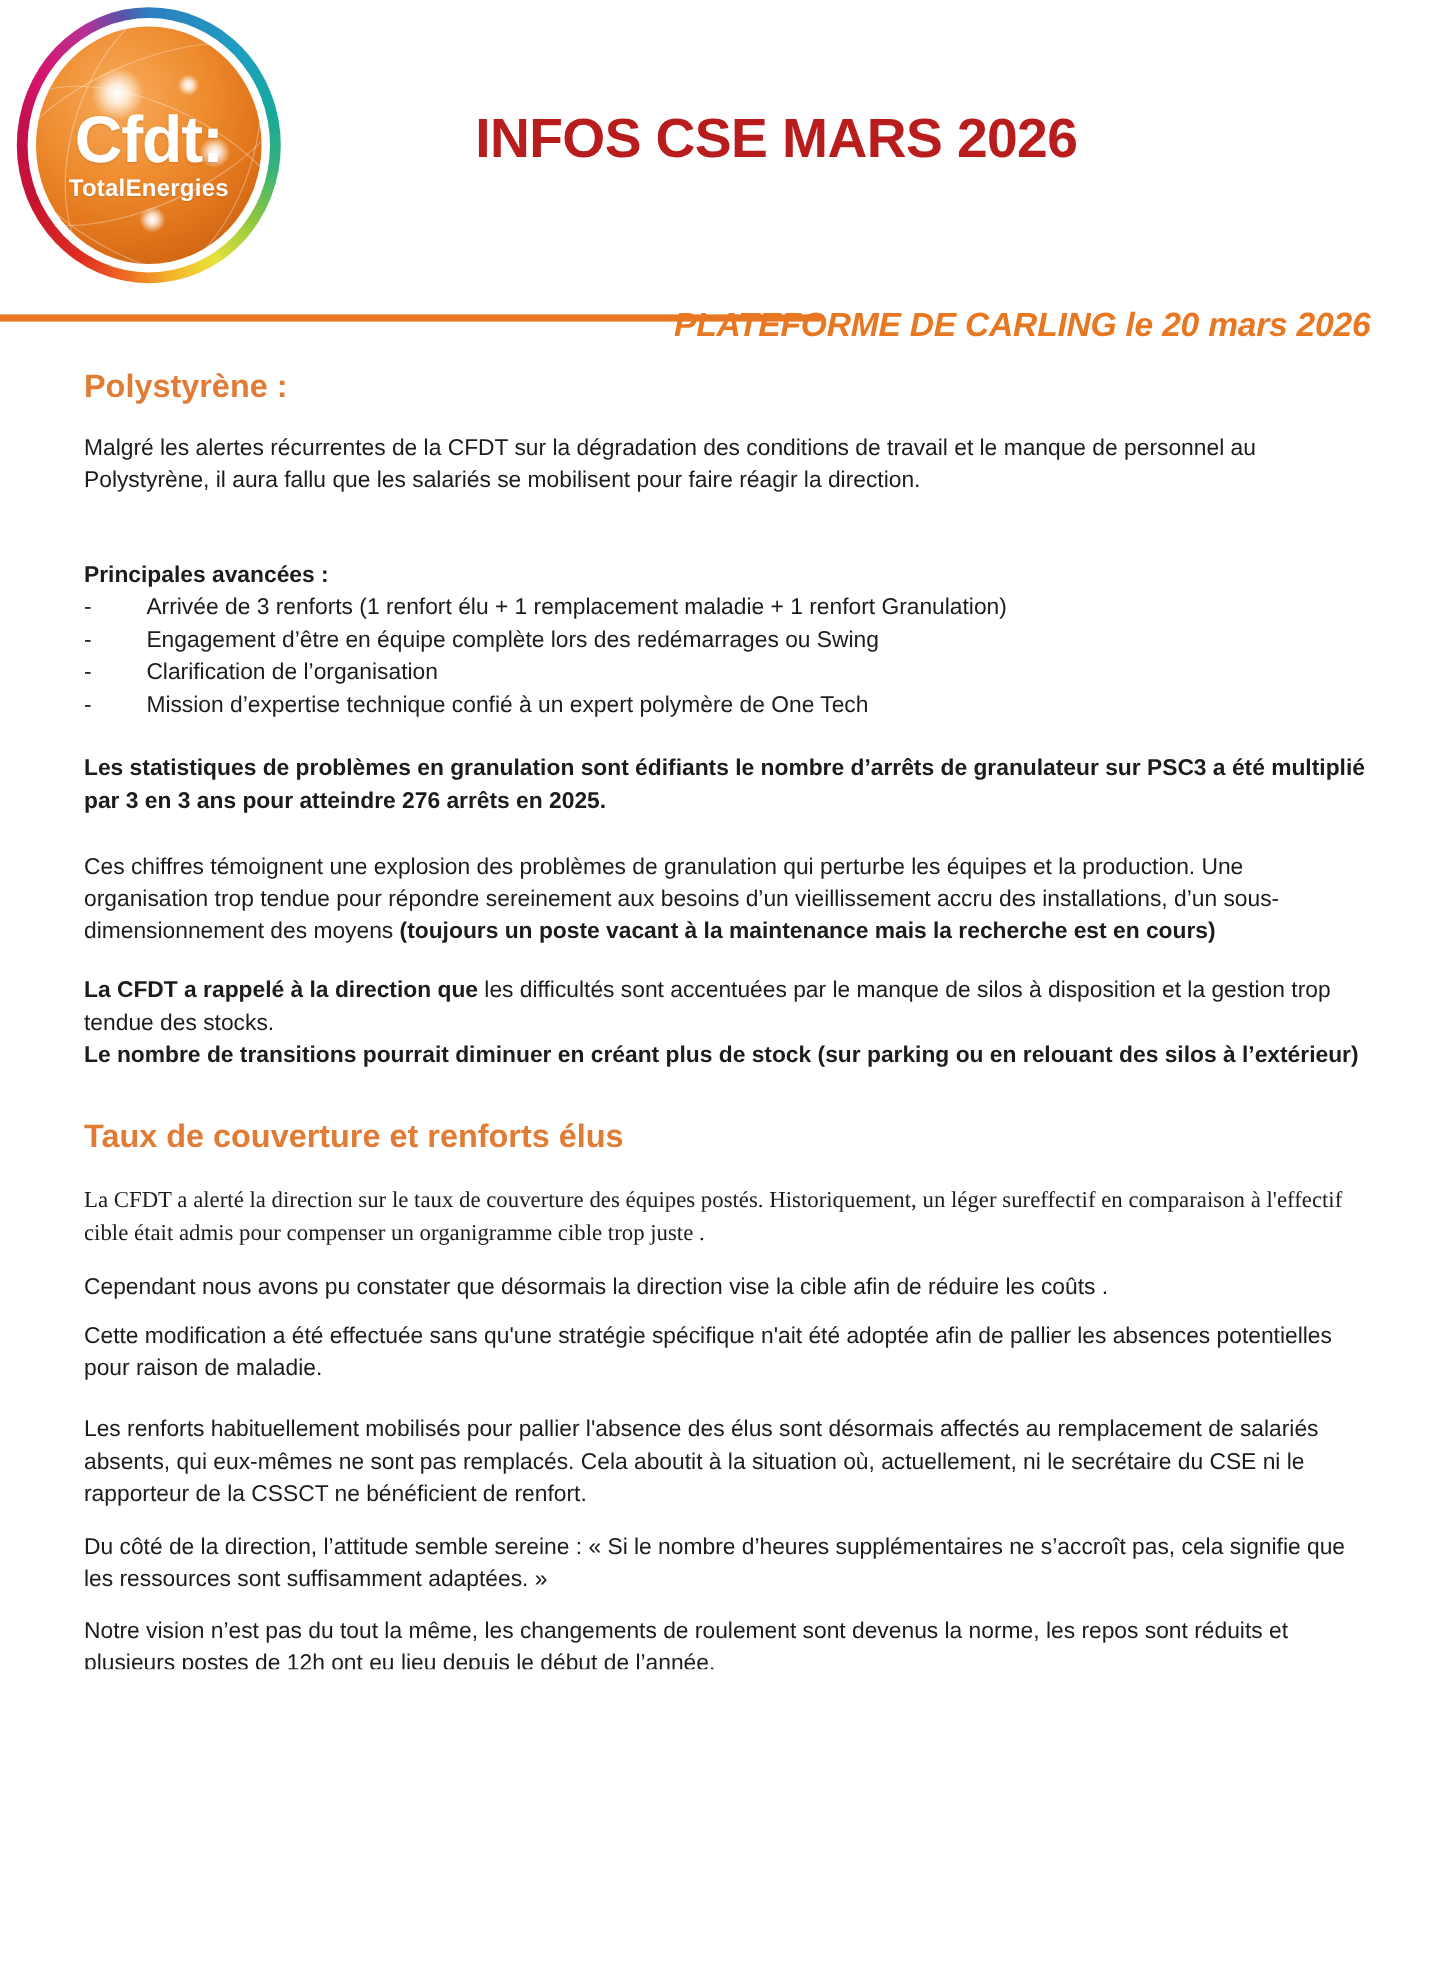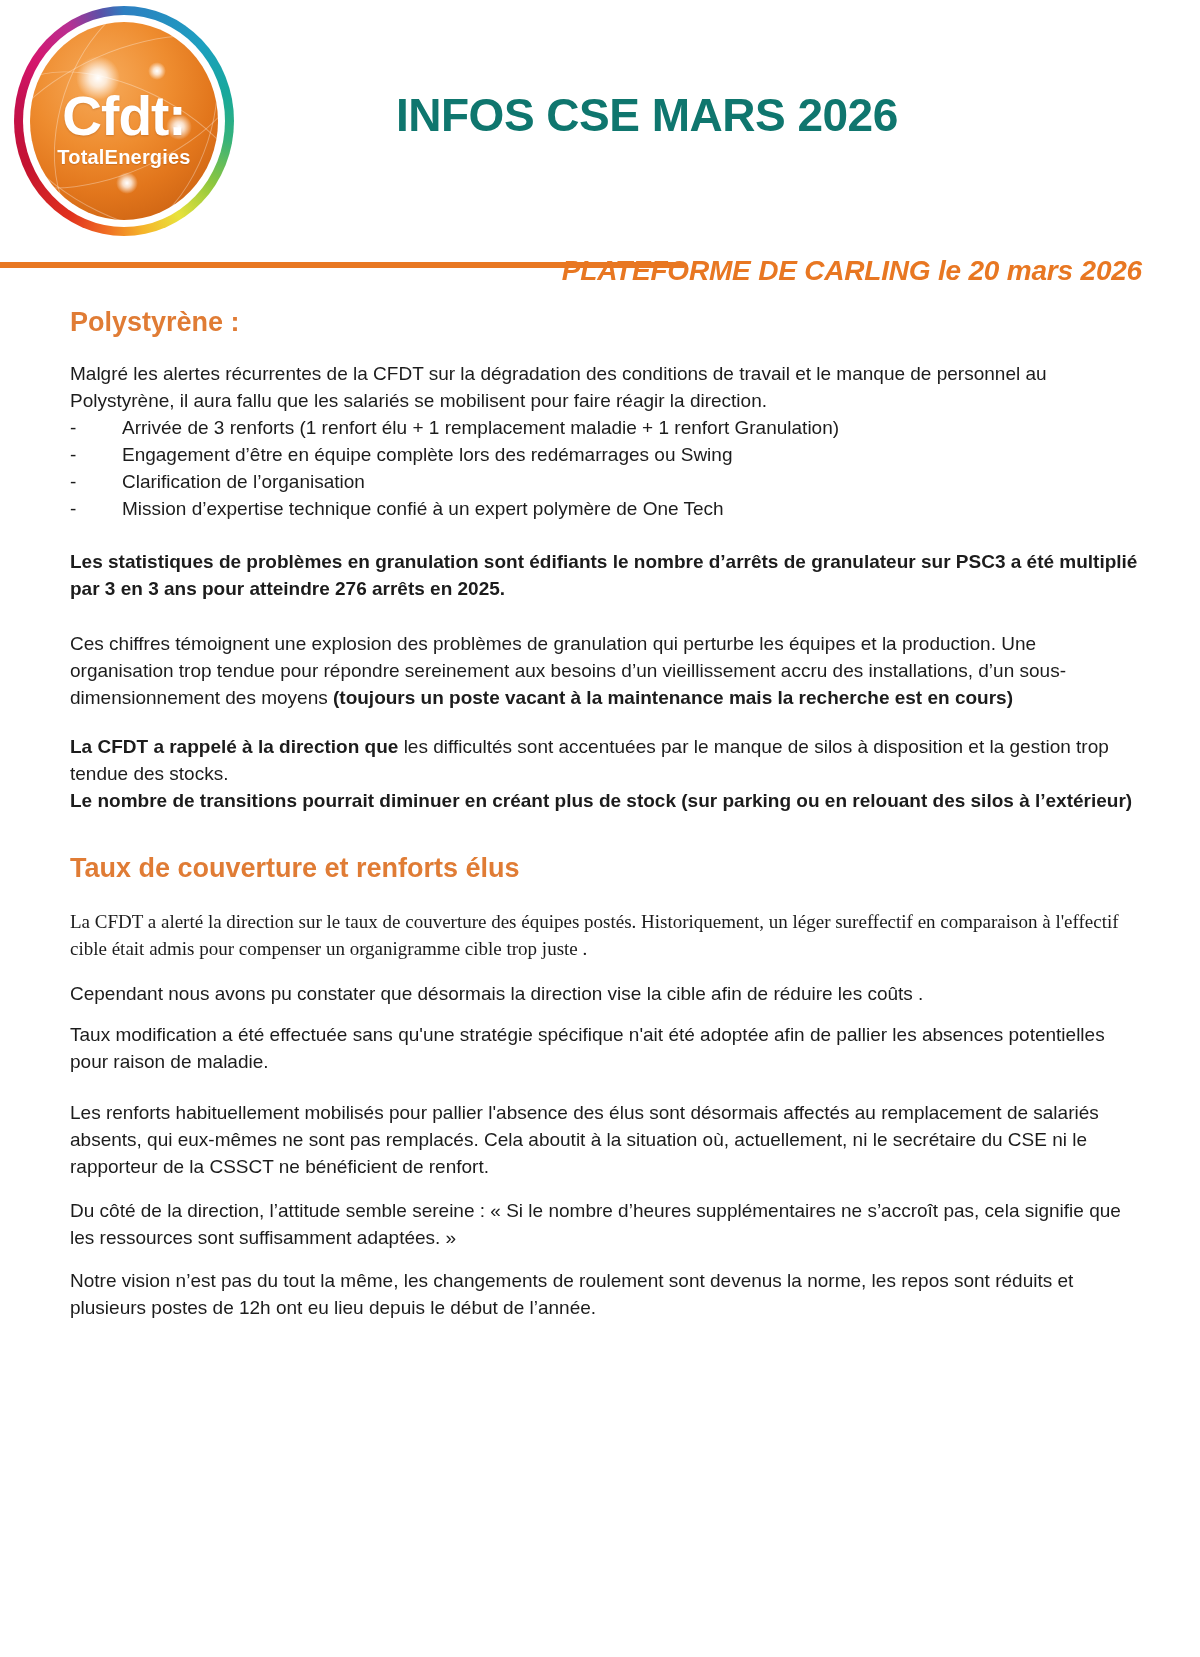--- a/index.html
+++ b/index.html
@@ -44,21 +44,21 @@
     letter-spacing:-1px; line-height:1; margin-top:14px; text-shadow:0 1px 2px rgba(120,50,0,.25);
   }
   .subbrand {
     position:relative; color:#fff; font-weight:bold; font-size:20px;
     letter-spacing:.2px; line-height:1.1; margin-top:2px; text-shadow:0 1px 1px rgba(120,50,0,.25);
   }
 
   .title {
     position:absolute; left:396px; top:88px; margin:0;
     font-size:46px; font-weight:bold; letter-spacing:-.5px;
-    color:#0f766e;
+    color:#b91c1c;
   }
   .rule { position:absolute; left:0; top:262px; width:684px; height:6px; background:#E87722; }
   .dateline {
     position:absolute; top:255px; right:58px;
     font-size:28px; font-weight:bold; font-style:italic;
     color:#E87722; letter-spacing:-.2px;
   }
 
   
   main { padding:0 58px 0 70px; }
@@ -112,20 +112,21 @@
     <div class="rule"></div>
     <div class="dateline">PLATEFORME DE CARLING le 20 mars 2026</div>
   </header>
 
   <main>
 
     <h2 class="sec m-h-poly">Polystyrène :</h2>
 
     <p class="m-intro">Malgré les alertes récurrentes de la CFDT sur la dégradation des conditions de travail et le manque de personnel au Polystyrène, il aura fallu que les salariés se mobilisent pour faire réagir la direction.</p>
 
+    <p class="m-adv-title">Principales avancées :</p>
 
     <ul class="dashlist">
       <li>
         <span class="dash">-</span>
         <span>Arrivée de 3 renforts (1 renfort élu + 1 remplacement maladie + 1 renfort Granulation)</span>
       </li>
       <li>
         <span class="dash">-</span>
         <span>Engagement d’être en équipe complète lors des redémarrages ou Swing</span>
       </li>
@@ -142,19 +143,19 @@
     <p class="m-stats">Les statistiques de problèmes en granulation sont édifiants le nombre d’arrêts de granulateur sur PSC3 a été multiplié par 3 en 3 ans pour atteindre 276 arrêts en 2025.</p>
 
     <p class="m-figures"><span>Ces chiffres témoignent une explosion des problèmes de granulation qui perturbe les équipes et la production. Une organisation trop tendue pour répondre sereinement aux besoins d’un vieillissement accru des installations, d’un sous-dimensionnement des moyens </span><span class="b">(toujours un poste vacant à la maintenance mais la recherche est en cours)</span></p>
 
     <p class="m-recall"><span class="b">La CFDT a rappelé à la direction que </span><span>les difficultés sont accentuées par le manque de silos à disposition et la gestion trop tendue des stocks.</span><span class="block">Le nombre de transitions pourrait diminuer en créant plus de stock (sur parking ou en relouant des silos à l’extérieur)</span></p>
 
     <h2 class="sec m-h-cov">Taux de couverture et renforts élus</h2>
 
     <p class="m-p1">La CFDT a alerté la direction sur le taux de couverture des équipes postés. Historiquement, un léger sureffectif en comparaison à l'effectif cible était admis pour compenser un organigramme cible trop juste .</p>
     <p class="m-p2">Cependant nous avons pu constater que désormais la direction vise la cible afin de réduire les coûts .</p>
-    <p class="m-p3">Taux modification a été effectuée sans qu'une stratégie spécifique n'ait été adoptée afin de pallier les absences potentielles pour raison de maladie.</p>
+    <p class="m-p3">Cette modification a été effectuée sans qu'une stratégie spécifique n'ait été adoptée afin de pallier les absences potentielles pour raison de maladie.</p>
     <p class="m-p4">Les renforts habituellement mobilisés pour pallier l'absence des élus sont désormais affectés au remplacement de salariés absents, qui eux-mêmes ne sont pas remplacés. Cela aboutit à la situation où, actuellement, ni le secrétaire du CSE ni le rapporteur de la CSSCT ne bénéficient de renfort.</p>
     <p class="m-p5">Du côté de la direction, l’attitude semble sereine : « Si le nombre d’heures supplémentaires ne s’accroît pas, cela signifie que les ressources sont suffisamment adaptées. »</p>
     <p class="m-p6">Notre vision n’est pas du tout la même, les changements de roulement sont devenus la norme, les repos sont réduits et plusieurs postes de 12h ont eu lieu depuis le début de l’année.</p>
 
   </main>
 </div>
 
 </body></html>

